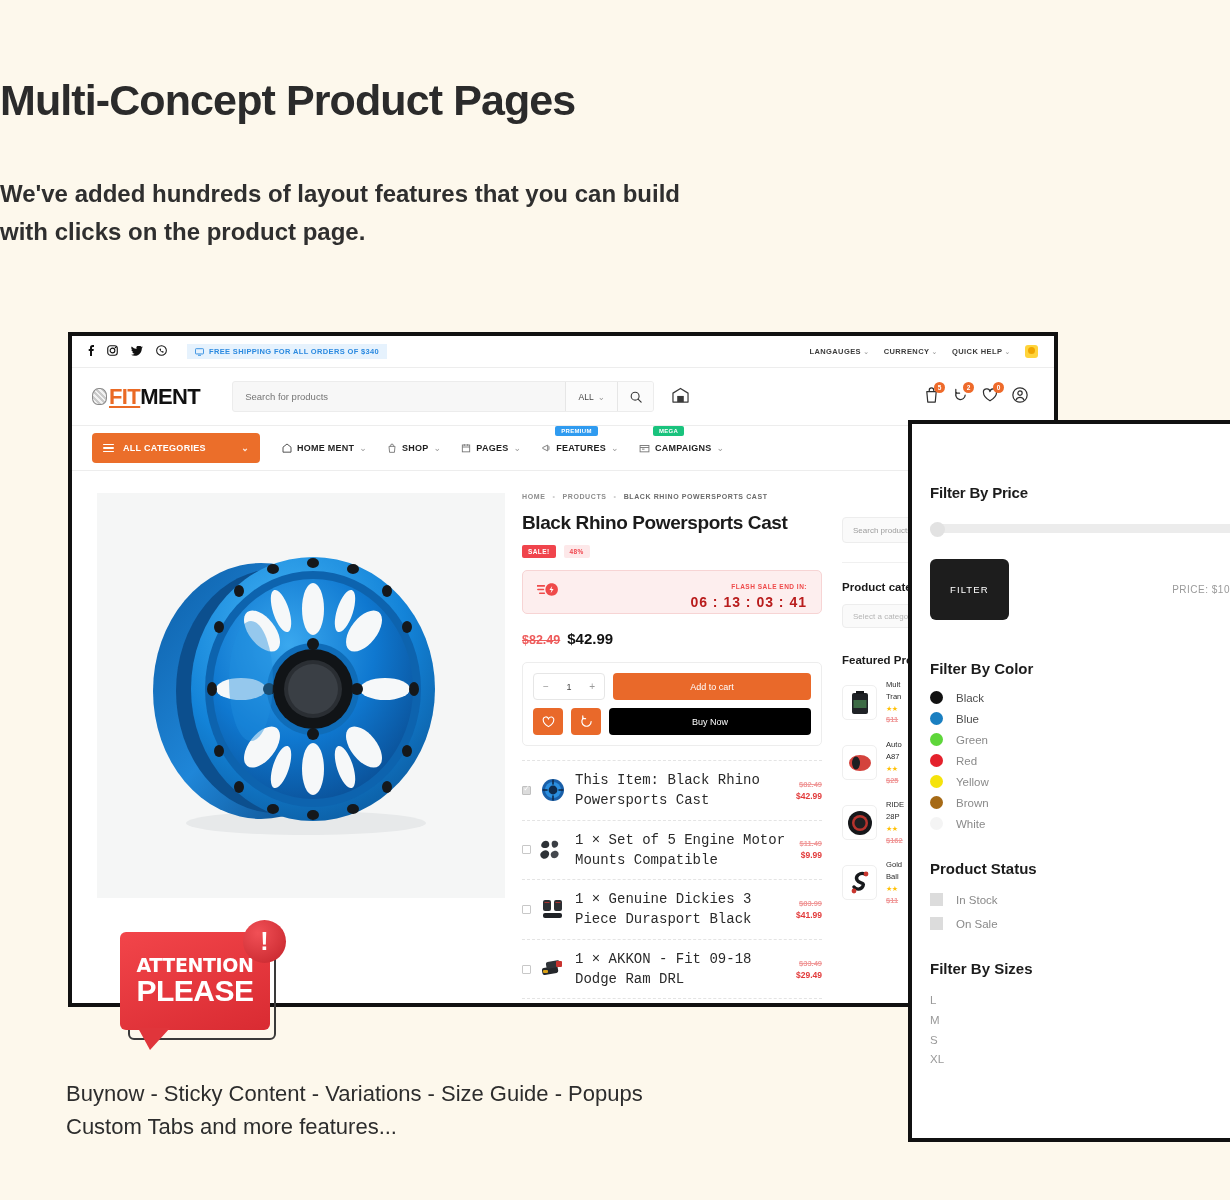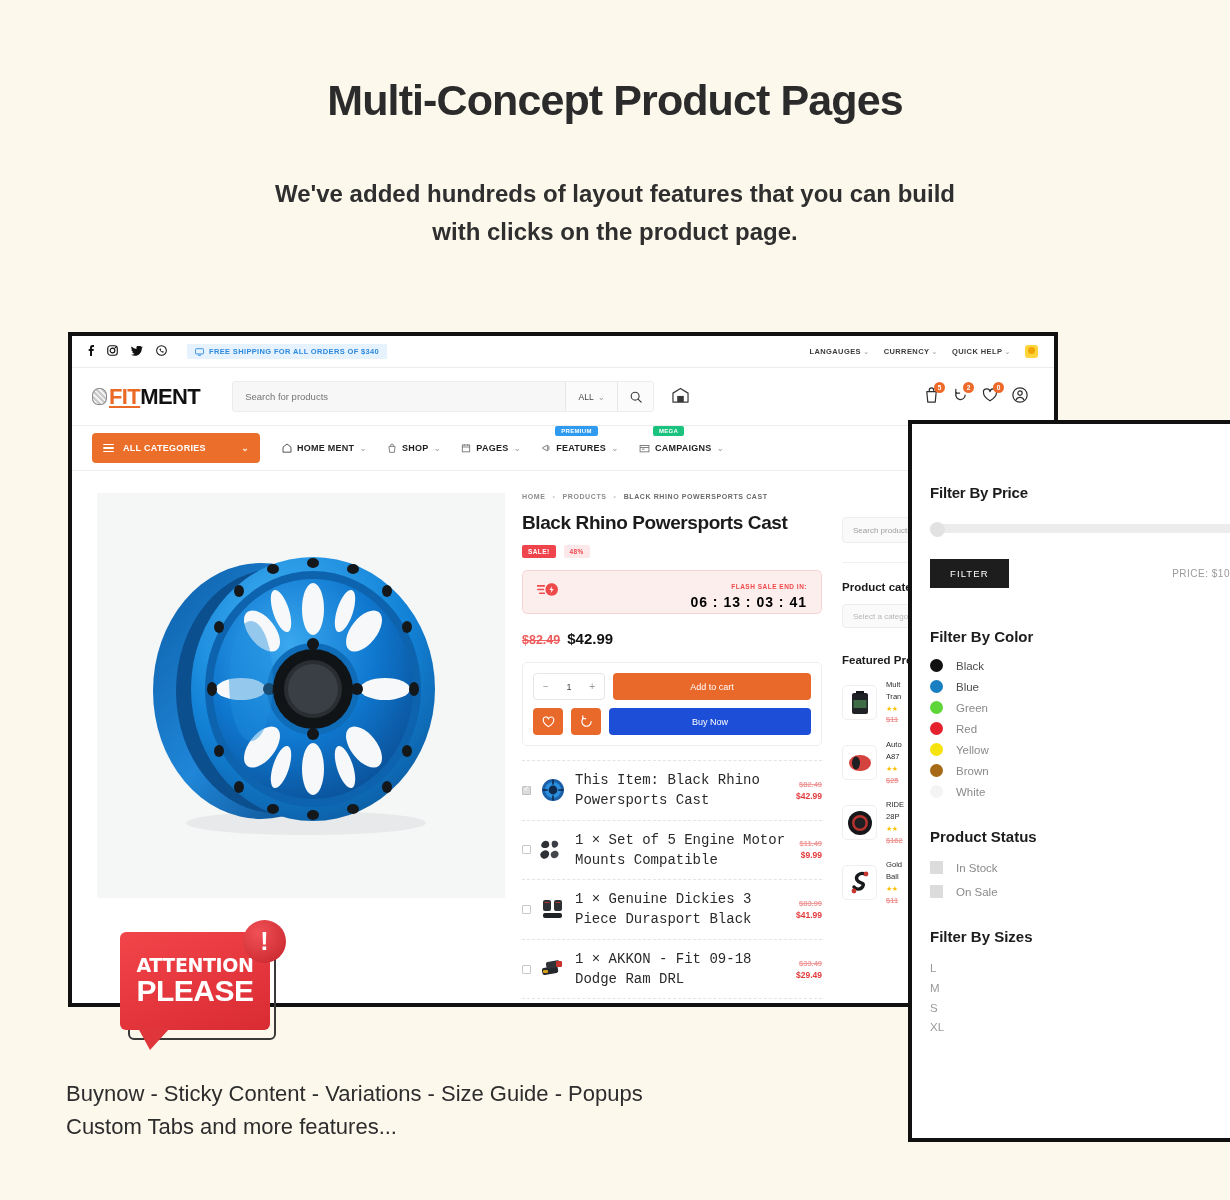--- a/index.html
+++ b/index.html
@@ -6,21 +6,21 @@
   html,body { width:1230px; height:1200px; }
   body {
     background:#fdf8ec;
     font-family:"Liberation Sans", sans-serif;
     color:#2c2c2c;
     position:relative;
     overflow:hidden;
   }
 
   
-  .hero { text-align:center; padding-top:76px; }
+  .hero { text-align:left; padding-top:76px; }
   .hero-title {
     font-size:43px; font-weight:bold; letter-spacing:-0.9px; color:#2b2b2b;
   }
   .hero-sub {
     margin-top:50px; font-size:24px; line-height:1.58; color:#2f2f2f; font-weight:700;
   }
 
   
   .mock {
     position:absolute; left:68px; top:332px; width:990px; height:675px;
@@ -97,36 +97,36 @@
   .crumbs .cur { color:#6a6a6a; }
   .p-title { font-size:19px; font-weight:bold; margin-top:12px; letter-spacing:-.4px; color:#1b1b1b;}
   .tags { display:flex; gap:8px; margin-top:11px; }
   .tag-sale { background:#f0444c;color:#fff;font-size:6.5px;font-weight:bold;padding:3px 6px;border-radius:2px;letter-spacing:.4px;}
   .tag-pct { background:#fde8e9;color:#f0444c;font-size:6.5px;font-weight:bold;padding:3px 6px;border-radius:2px;letter-spacing:.4px;}
   .flash { margin-top:12px; background:#fdeeee; border:1px solid #f7d4d4; border-radius:5px;
       height:44px; display:flex; align-items:center; padding:0 14px; }
   .flash-ico { font-size:16px; }
   .flash-right { margin-left:auto; text-align:right; }
   .flash-lbl { font-size:6.5px; font-weight:bold; color:#ef4a4a; letter-spacing:.5px; }
-  .flash-time { font-size:14px; font-weight:bold; color:#000000; letter-spacing:1px; margin-top:1px;text-align:center; }
+  .flash-time { font-size:14px; font-weight:bold; color:#b91c1c; letter-spacing:1px; margin-top:1px;text-align:center; }
   .prices { margin-top:16px; display:flex; align-items:baseline; gap:7px; }
   .old { font-size:12.5px; color:#ee5b5b; text-decoration:line-through; font-weight:bold;}
   .new { font-size:15px; color:#111; font-weight:bold; }
 
   .cartbox { margin-top:15px; border:1px solid #ededed; border-radius:5px; padding:10px; }
   .cart-r1 { display:flex; gap:8px; }
   .qty { width:72px;height:27px;border:1px solid #e6e6e6;border-radius:4px;display:flex;align-items:center;
       justify-content:space-between;padding:0 9px;font-size:9px;color:#444;}
   .qty .pm { color:#9a9a9a; font-size:10px;}
   .btn-add { flex:1;height:27px;background:#e9692a;color:#fff;border-radius:4px;display:flex;
       align-items:center;justify-content:center;font-size:9px; }
   .cart-r2 { display:flex; gap:8px; margin-top:8px; }
   .sq { width:30px;height:27px;background:#e9692a;color:#fff;border-radius:4px;display:flex;
       align-items:center;justify-content:center;font-size:11px;}
-  .btn-buy { flex:1;height:27px;background:#1d4ed8;color:#fff;border-radius:4px;display:flex;
+  .btn-buy { flex:1;height:27px;background:#000000;color:#fff;border-radius:4px;display:flex;
       align-items:center;justify-content:center;font-size:9px; }
 
   
   .bundle { margin-top:14px; }
   .brow { display:flex; align-items:center; gap:9px; padding:9px 0; border-top:1px dashed #e4e4e4; }
   .brow:first-child { border-top:1px dashed #e4e4e4; }
   .cb { width:9px;height:9px;border:1px solid #c8c8c8;border-radius:1px;flex:0 0 auto;background:#fff;}
   .cb.on { background:#dcdcdc; border-color:#c0c0c0; position:relative;}
   .cb.on:after { content:"✓"; position:absolute; left:0.3px; top:-2.5px; font-size:8px; color:#fff;}
   .bthumb { width:26px;height:26px;flex:0 0 auto;display:flex;align-items:center;justify-content:center; }
@@ -153,21 +153,21 @@
 
   
   .filterpanel {
     position:absolute; left:908px; top:420px; width:330px; height:722px;
     background:#fff; border:4px solid #111; border-right:0; padding:60px 0 0 18px; overflow:hidden;
   }
   .fp-h { font-size:15px; font-weight:bold; color:#1c1c1c; letter-spacing:-.2px;}
   .slider { margin-top:23px; height:9px; width:330px; background:#ececec; border-radius:6px; position:relative;}
   .slider .knob { position:absolute; left:0; top:-2px; width:15px;height:15px;border-radius:50%;background:#e2e2e2;}
   .fp-row { display:flex; align-items:center; margin-top:26px; width:300px;}
-  .fp-btn { background:#1d1d1d;color:#fff;font-size:9.5px;letter-spacing:1.1px;padding:9px 20px;}
+  .fp-btn { background:#1d1d1d;color:#fff;font-size:9.5px;letter-spacing:1.1px;padding:25px 20px;border-radius:6px;}
   .fp-price { margin-left:auto; font-size:10px; color:#9a9a9a; letter-spacing:.5px;}
   .fp-h2 { font-size:15px; font-weight:bold; color:#1c1c1c; margin-top:40px;}
   .colors { margin-top:14px; }
   .crow { display:flex; align-items:center; gap:13px; margin-bottom:8px; }
   .dot { width:13px;height:13px;border-radius:50%; flex:0 0 auto;}
   .clabel { font-size:11.5px; color:#8a8a8a; }
   .clabel.dark { color:#4d4d4d; }
   .status-list { margin-top:16px; }
   .srow { display:flex; align-items:center; gap:13px; margin-bottom:11px; }
   .sbox { width:13px;height:13px;background:#dcdcdc; flex:0 0 auto; }

